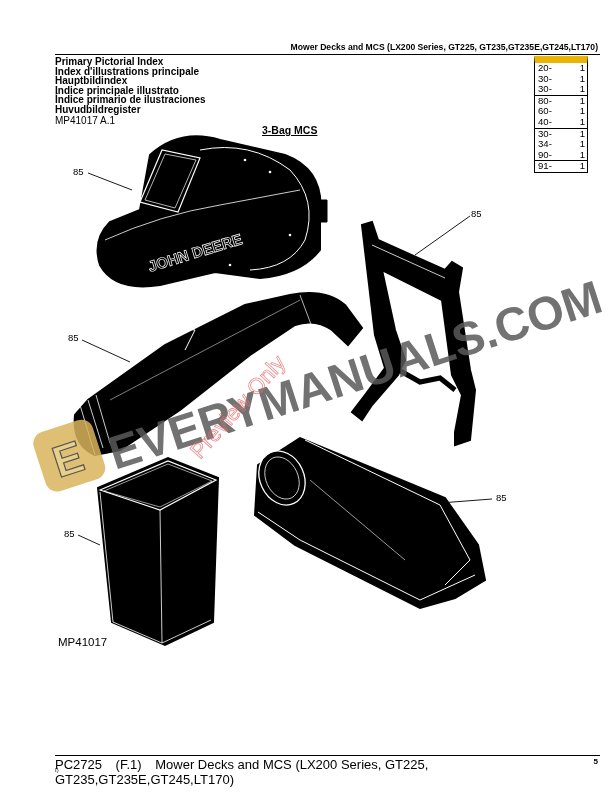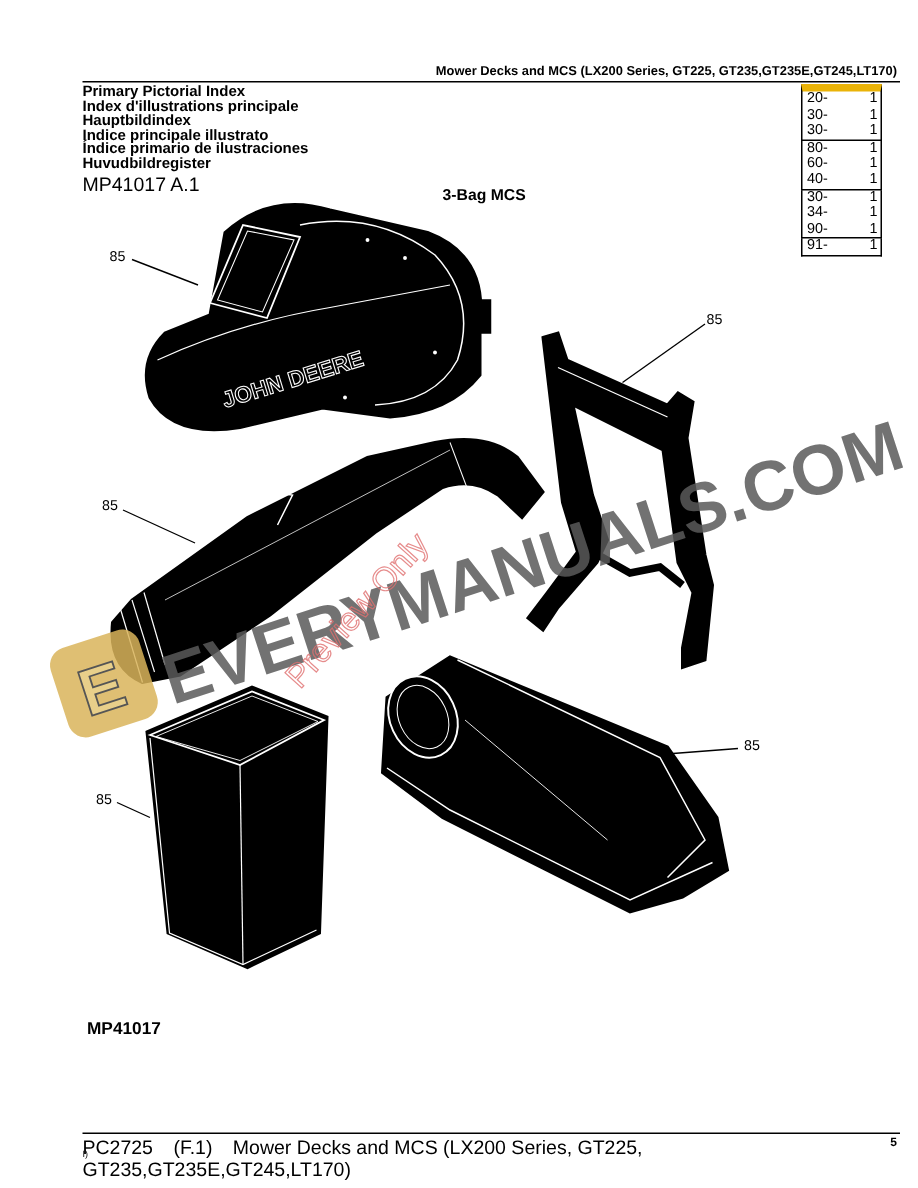--- a/index.html
+++ b/index.html
@@ -1,29 +1,29 @@
 <!DOCTYPE html>
 <html><head>
 <meta charset="utf-8">
 <style>
   html, body { margin: 0; padding: 0; background: #ffffff; }
   body { width: 612px; height: 792px; position: relative; overflow: hidden;
          font-family: "Liberation Sans", sans-serif; color: #000; }
   .header-title { position: absolute; right: 14px; top: 42px; font-size: 8.6px; font-weight: bold; }
   .header-rule { position: absolute; left: 55px; right: 12px; top: 54px; height: 0; border-top: 1.3px solid #000; }
   .index-block { position: absolute; left: 55px; top: 57px; font-size: 10px; font-weight: bold; line-height: 9.6px; }
-  .ref-code { position: absolute; left: 55px; top: 115px; font-size: 13px; }
+  .ref-code { position: absolute; left: 55px; top: 115px; font-size: 10px; }
   .page-table { position: absolute; left: 534px; top: 56px; width: 54px; font-size: 9.6px; border-collapse: collapse; }
   .page-table .group { border: 1px solid #000; border-top: none; }
   .page-table .group:first-child { border-top: none; }
   .page-table .row { display: flex; justify-content: space-between; padding: 0 2px 0 3px; height: 10.6px; line-height: 10.6px; }
   .figure { position: absolute; left: 0; top: 0; width: 612px; height: 792px; }
   .callout { position: absolute; font-size: 9.5px; text-align: right; }
   .fig-label { position: absolute; font-size: 10.5px; font-weight: bold; }
-  .fig-id { position: absolute; left: 58px; top: 636px; font-size: 11.5px; font-weight: bold; margin-top: 44px; }
+  .fig-id { position: absolute; left: 58px; top: 636px; font-size: 11.5px; font-weight: normal; }
   .footer-rule { position: absolute; left: 55px; right: 12px; top: 755px; border-top: 1.2px solid #000; }
   .footer-text { position: absolute; left: 55px; top: 757px; font-size: 13px; }
   .footer-text span { margin-right: 10px; }
   .footer-sub { position: absolute; left: 55px; top: 767px; font-size: 6px; }
   .footer-page { position: absolute; right: 14px; top: 757px; font-size: 8px; font-weight: bold; }
   .watermark { position: absolute; left: 0; top: 0; width: 612px; height: 792px; pointer-events: none; }
 </style>
 </head>
 <body>
 
@@ -36,21 +36,21 @@
   <div>Primary Pictorial Index</div>
   <div>Index d'illustrations principale</div>
   <div>Hauptbildindex</div>
   <div>Indice principale illustrato</div>
   <div>Índice primario de ilustraciones</div>
   <div>Huvudbildregister</div>
 </div>
 <div class="ref-code">MP41017 A.1</div>
 
 <div class="page-table">
-  <div class="group" style="border-top:5px solid #eab308;">
+  <div class="group" style="border-top:7px solid #eab308;">
     <div class="row">
         <span>20-</span>
         <span>1</span>
       </div>
     <div class="row">
         <span>30-</span>
         <span>1</span>
       </div>
     <div class="row">
         <span>30-</span>
@@ -144,21 +144,21 @@
 
   <g stroke="#000" stroke-width="0.9" fill="none">
     <line x1="88" y1="173" x2="132" y2="190"></line>
     <line x1="470" y1="216" x2="415" y2="255"></line>
     <line x1="82" y1="340" x2="130" y2="362"></line>
     <line x1="78" y1="535" x2="100" y2="545"></line>
     <line x1="492" y1="499" x2="440" y2="503"></line>
   </g>
 </svg>
 
-<div class="fig-label" style="left:295px; top:124px;">3-Bag MCS</div>
+<div class="fig-label" style="left:262px; top:124px;text-decoration:underline;">3-Bag MCS</div>
 <div class="callout" style="left:73px; top:166px;">85</div>
 <div class="callout" style="left:471px; top:208px;">85</div>
 <div class="callout" style="left:68px; top:332px;">85</div>
 <div class="callout" style="left:64px; top:528px;">85</div>
 <div class="callout" style="left:496px; top:492px;">85</div>
 <div class="fig-id">MP41017</div>
 
 <svg class="watermark" viewBox="0 0 612 792" xmlns="http://www.w3.org/2000/svg">
   <g transform="rotate(-18 68 455)">
     <rect x="38" y="425" width="62" height="62" rx="12" fill="#d9b45a" opacity="0.85"></rect>

